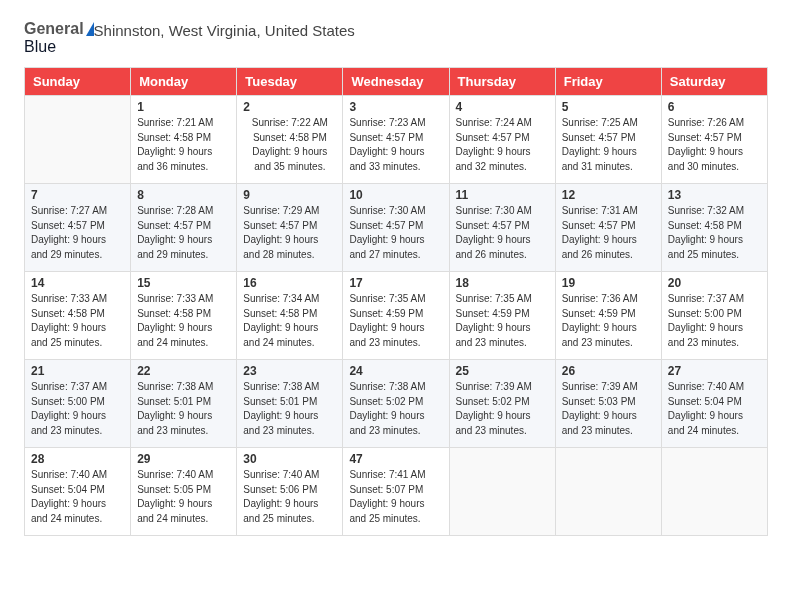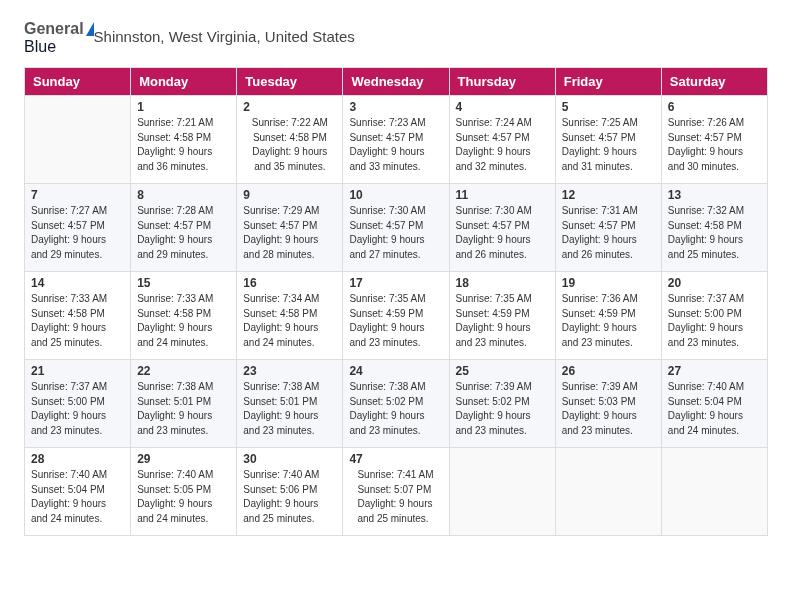--- a/index.html
+++ b/index.html
@@ -43,29 +43,29 @@
       text-align: right;
     }
     .month-title {
       font-size: 32px;
       font-weight: bold;
       color: #222;
     }
     .location {
       font-size: 15px;
       color: #444;
-      margin-top: 8px;
+      margin-top: 2px;
     }
     .calendar {
       width: 100%;
       border-collapse: collapse;
       margin-top: 12px;
     }
     .calendar th {
-      background-color: #be185d;
+      background-color: #ef4444;
       color: #fff;
       font-size: 13px;
       font-weight: bold;
       padding: 6px 8px;
       border: 1px solid #ddd;
       text-align: left;
     }
     .calendar td {
       border: 1px solid #ddd;
       vertical-align: top;
@@ -334,21 +334,21 @@
         </td>
         <td>
           <span class="day-number">30</span>
           <div class="day-info" style="white-space: pre-line;">Sunrise: 7:40 AM
 Sunset: 5:06 PM
 Daylight: 9 hours
 and 25 minutes.</div>
         </td>
         <td>
           <span class="day-number">47</span>
-          <div class="day-info" style="white-space: pre-line; margin-left: 8px;">Sunrise: 7:41 AM
+          <div class="day-info" style="white-space: pre-line;">Sunrise: 7:41 AM
 Sunset: 5:07 PM
 Daylight: 9 hours
 and 25 minutes.</div>
         </td>
         <td class="empty"></td>
         <td class="empty"></td>
         <td class="empty"></td>
       </tr>
     </tbody>
 </table>

